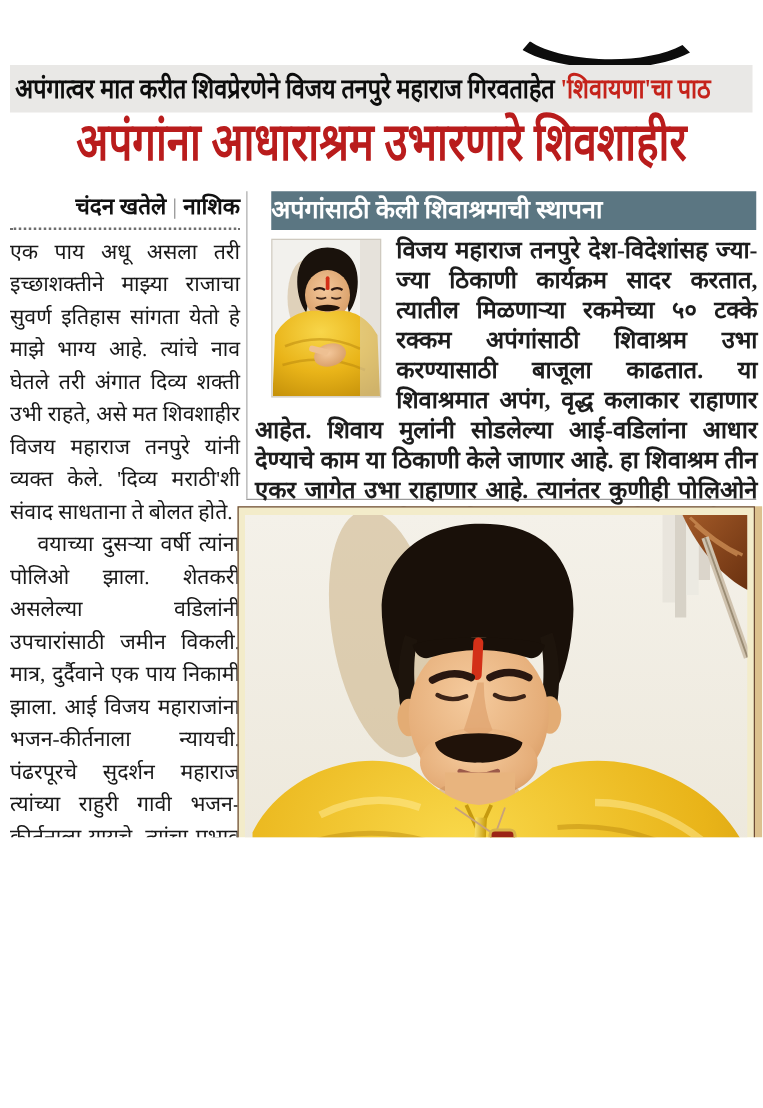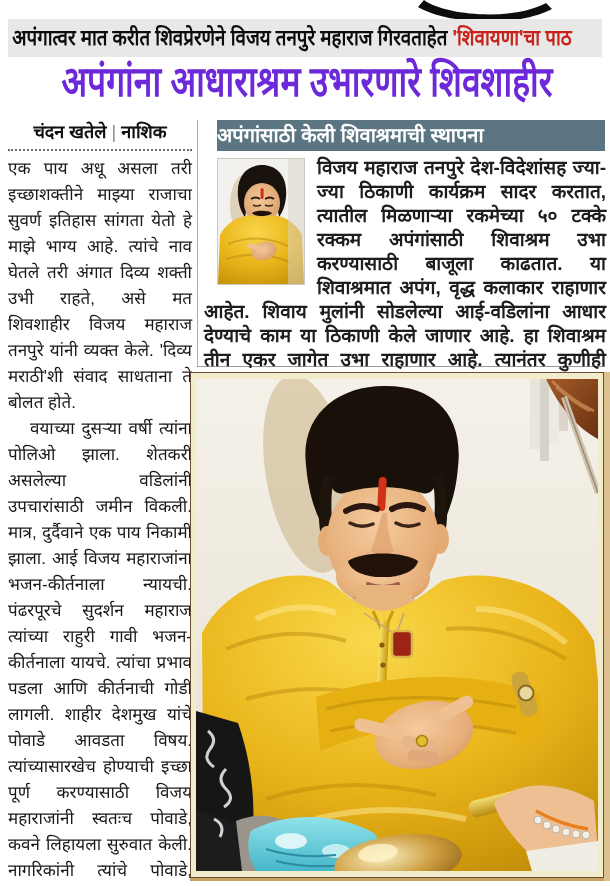--- a/index.html
+++ b/index.html
@@ -1,40 +1,40 @@
 <!DOCTYPE html>
 <html><head>
 <meta charset="utf-8">
 <style>
   html,body{margin:0;padding:0;background:#ffffff;}
   #page{
-    position:relative;width:610px;height:881px;background:#ffffff;overflow:hidden;
-    font-family:Liberation Sans, sans-serif;color:#151515;
+    position:relative;width:610px;height:637px;background:#ffffff;overflow:hidden;
+    font-family:Liberation Serif, serif;color:#151515;margin-top:33px;
   }
   
   #kicker{
     position:absolute;left:8px;top:19px;width:594px;height:38px;
     background:#e9e8e6;overflow:hidden;white-space:nowrap;
   }
   #kicker .inner{
     display:inline-block;transform:scaleX(.85);transform-origin:0 50%;
     font-weight:bold;font-size:22px;line-height:38px;color:#0c0c0c;padding-left:5px;
   }
   #kicker .red{color:#c5231b;}
   
   #corner-glyph{position:absolute;left:418px;top:0px;width:170px;height:20px;}
   
   #headline{
     position:absolute;left:0;top:54px;width:610px;text-align:center;
-    font-size:42px;font-weight:bold;color:#6d28d9;line-height:56px;white-space:nowrap;
+    font-size:42px;font-weight:bold;color:#b91c1c;line-height:56px;white-space:nowrap;
   }
   #headline .inner{display:inline-block;transform:scaleX(.8);transform-origin:50% 50%;}
   
   #byline{
-    position:absolute;left:8px;top:119px;width:184px;text-align:center;
+    position:absolute;left:8px;top:119px;width:184px;text-align:right;
     font-weight:bold;font-size:18px;line-height:26px;color:#111;white-space:nowrap;
   }
   #byline .sep{color:#8a8a8a;padding:0 5px;font-weight:normal;}
   #byline-rule{
     position:absolute;left:8px;top:149px;width:184px;height:0;
     border-top:2px dotted #6e6e6e;
   }
   
   #banner{
     position:absolute;left:217px;top:120px;width:388px;height:31px;

